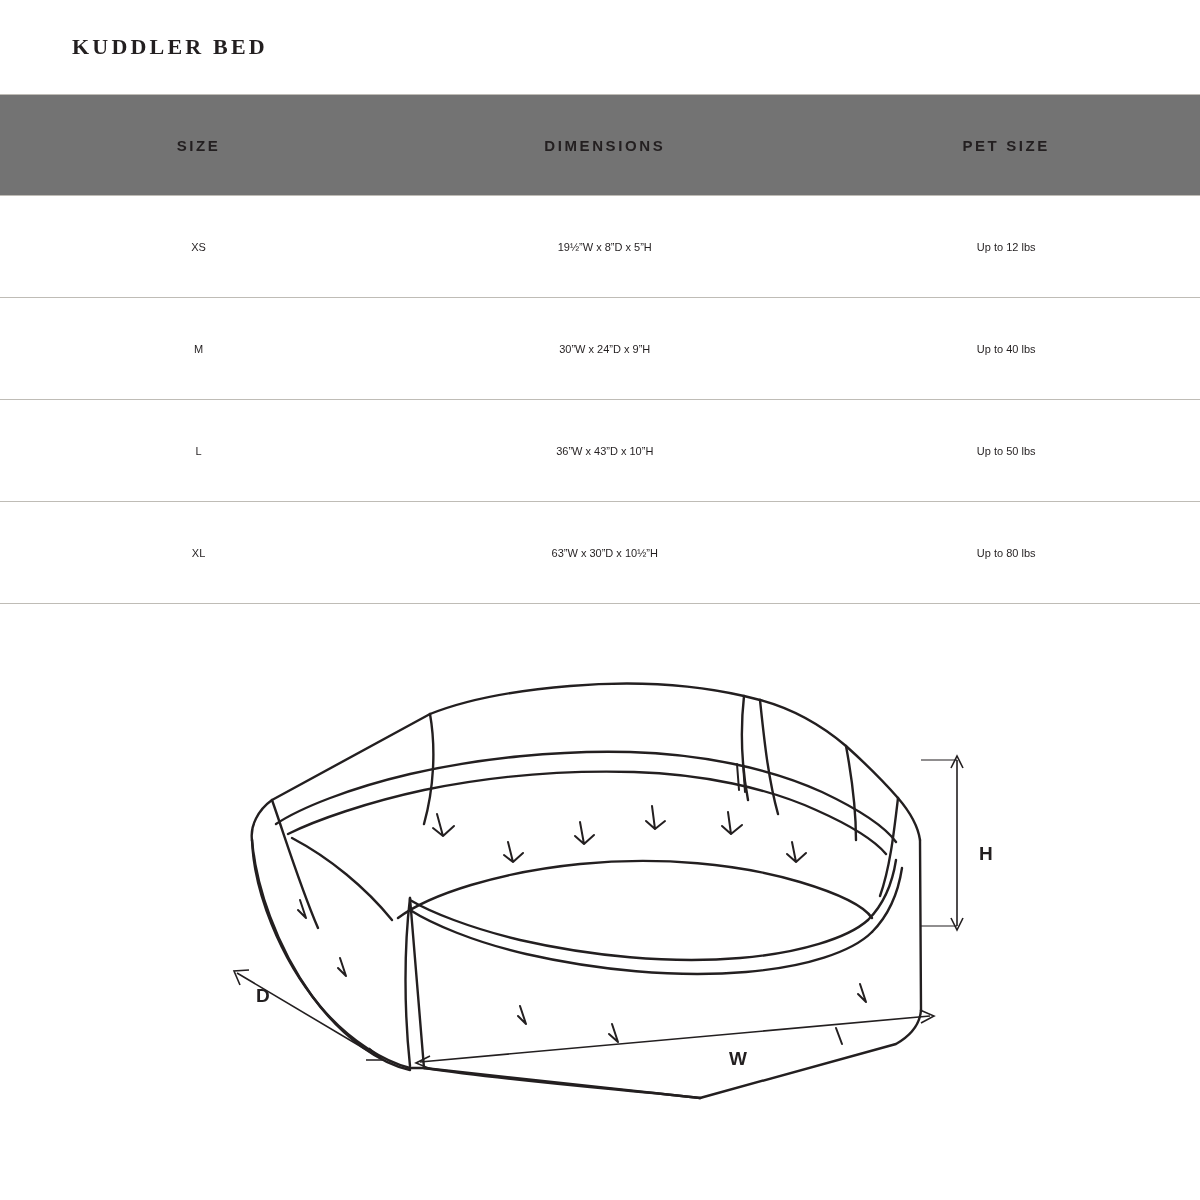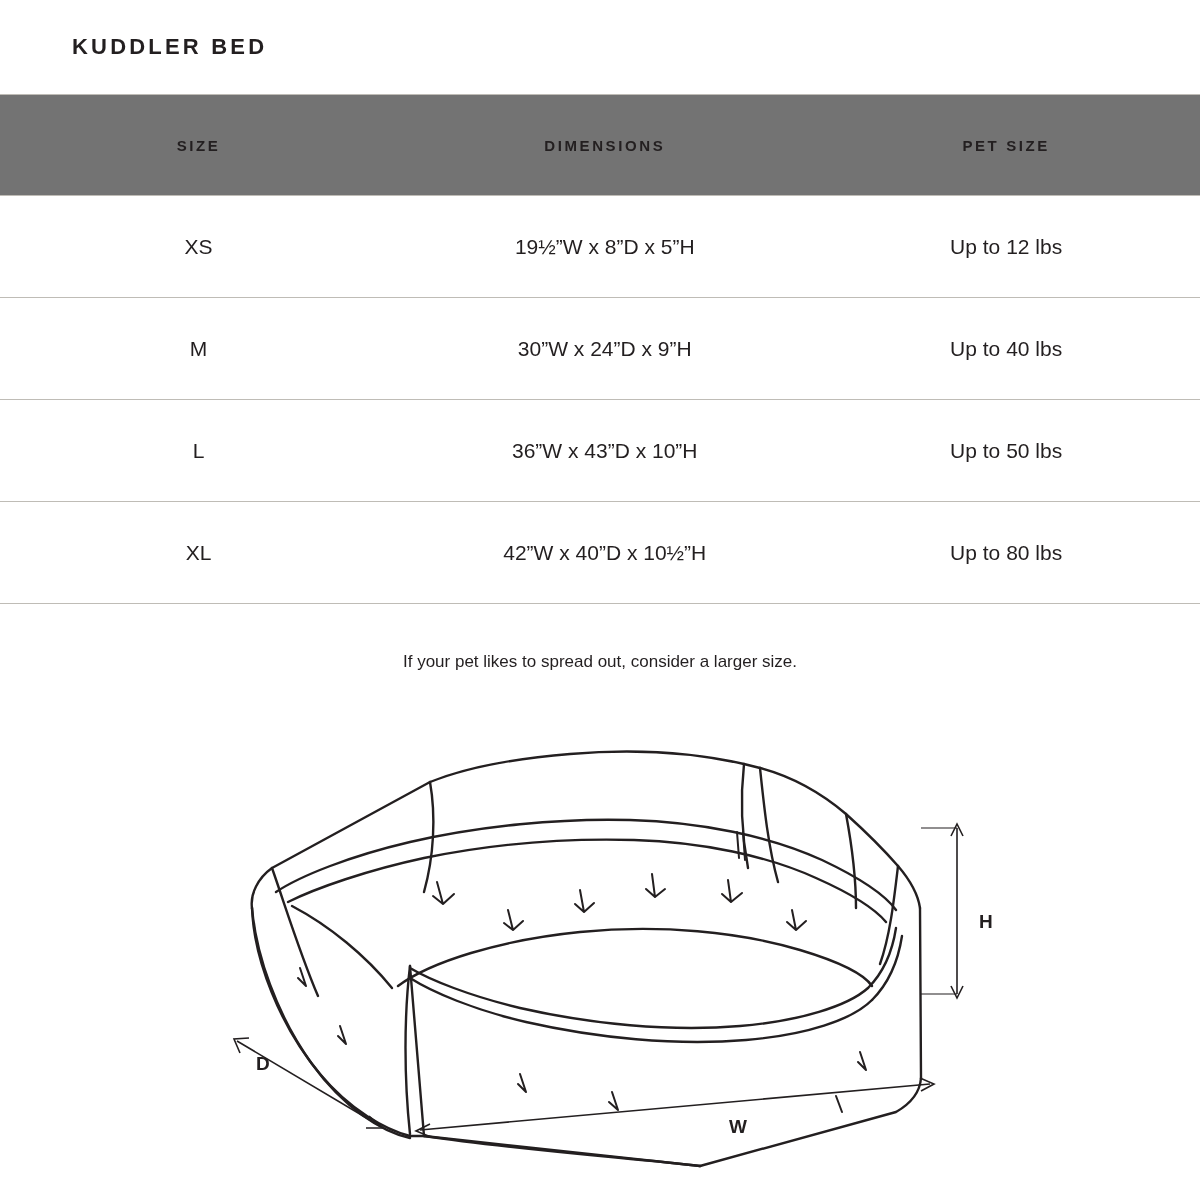--- a/index.html
+++ b/index.html
@@ -21,20 +21,21 @@
     box-sizing: border-box;
   }
 
   
   .title-bar {
     height: 94px;
     display: flex;
     align-items: center;
     padding-left: 72px;
     box-sizing: border-box;
+    font-family: Liberation Serif, serif;
   }
   .title {
     font-size: 22px;
     font-weight: bold;
     letter-spacing: 3.2px;
     color: #231f20;
   }
 
   
   .size-table {
@@ -53,21 +54,21 @@
   .size-table thead th {
     background: #737373;
     height: 98px;
     font-size: 15px;
     font-weight: bold;
     letter-spacing: 2.6px;
     color: #231f20;
   }
   .size-table tbody td {
     height: 99px;
-    font-size: 21px;
+    font-size: 11px;
     font-weight: normal;
     color: #231f20;
     background: #ffffff;
   }
   .col-size   { width: 33.1%; }
   .col-dims   { width: 34.6%; }
   .col-pet    { width: 32.3%; }
 
   
   .vsep-left  { border-left: 1px solid #bfbcb6; }
@@ -126,27 +127,26 @@
         <td class="col-dims vsep-left vsep-right">30”W x 24”D x 9”H</td>
         <td class="col-pet">Up to 40 lbs</td>
       </tr>
       <tr>
         <td class="col-size">L</td>
         <td class="col-dims vsep-left vsep-right">36”W x 43”D x 10”H</td>
         <td class="col-pet">Up to 50 lbs</td>
       </tr>
       <tr>
         <td class="col-size">XL</td>
-        <td class="col-dims vsep-left vsep-right">42”W x 40”D x 10½”H</td>
+        <td class="col-dims vsep-left vsep-right">63”W x 30”D x 10½”H</td>
         <td class="col-pet">Up to 80 lbs</td>
       </tr>
     </tbody>
   </table>
 
-  <div class="note">If your pet likes to spread out, consider a larger size.</div>
 
   <div class="illustration-wrap">
     <svg width="1200" height="500" viewBox="0 0 1200 500" xmlns="http://www.w3.org/2000/svg">
       <g fill="none" stroke="#231f20" stroke-width="2.4" stroke-linecap="round" stroke-linejoin="round">
 
         <path d="M252,212 C250,198 258,182 272,172 L430,86"></path>
 
         <path d="M430,86 C470,70 520,62 570,58 C640,52 700,58 744,68 L760,72"></path>
         <path d="M760,72 C790,80 820,96 846,118 C866,136 884,154 898,170"></path>
 

